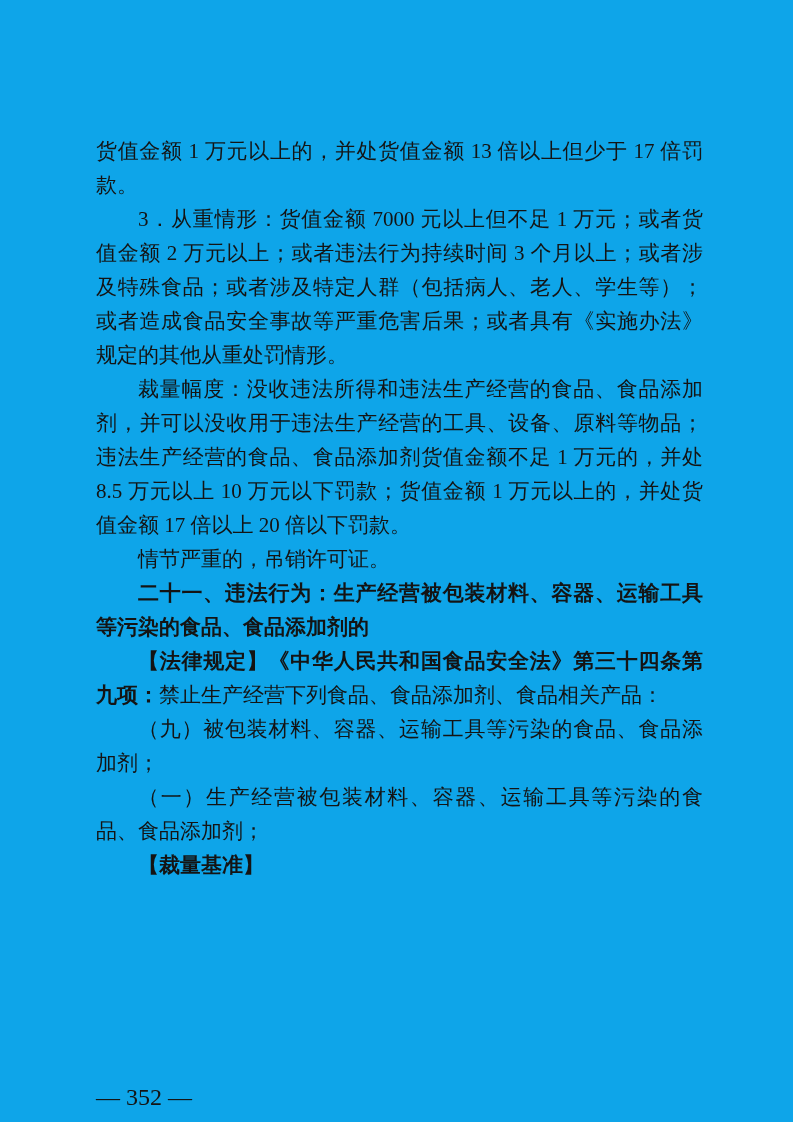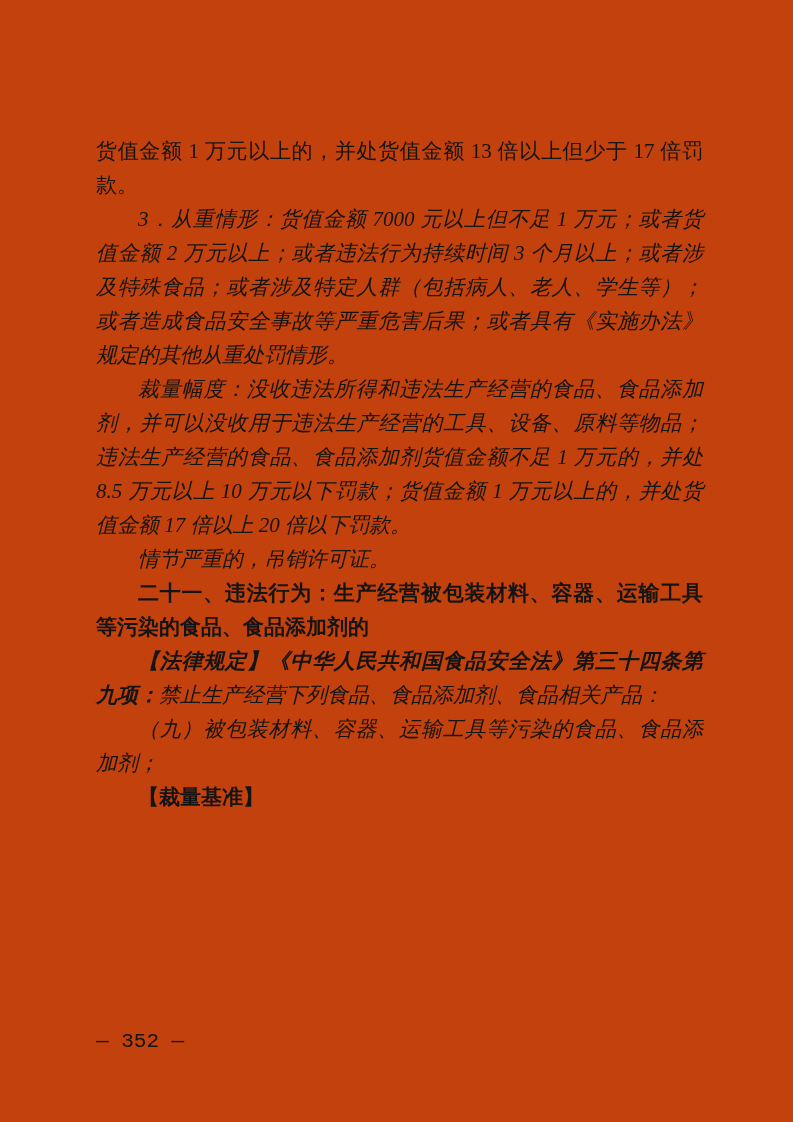--- a/index.html
+++ b/index.html
@@ -1,63 +1,63 @@
 <!DOCTYPE html>
 <html><head>
 <meta charset="utf-8">
 <style>
   * { margin: 0; padding: 0; box-sizing: border-box; }
   html, body { background: #ffffff; }
   .page {
     position: relative;
     width: 793px;
     height: 1122px;
-    background: #c2410c;
+    background: #0ea5e9;
     overflow: hidden;
     font-family: "Liberation Serif", "DejaVu Serif", serif;
     color: #141414;
   }
   .content {
     position: absolute;
     left: 96px;
     top: 134px;
     width: 607px;
   }
   .para {
     font-size: 21px;
     line-height: 34px;
     text-align: justify;
     text-justify: inter-character;
     word-break: break-all;
     color: #141414;
   }
-  .para.indent { text-indent: 2em; font-style: italic; }
+  .para.indent { text-indent: 2em; }
   .para.noindent { text-indent: 0; }
   .hei {
     font-family: "Liberation Sans", "DejaVu Sans", sans-serif;
     font-weight: bold;
   }
   .heading-para {
     font-size: 21px;
     line-height: 34px;
     text-align: justify;
     text-justify: inter-character;
     word-break: break-all;
     text-indent: 2em;
     font-family: Liberation Sans, sans-serif;
     font-weight: bold;
     color: #141414;
   }
   .footer {
     position: absolute;
     left: 96px;
-    top: 1027px;
-    font-size: 21px;
+    top: 1082px;
+    font-size: 24px;
     line-height: 30px;
-    font-family: Liberation Mono, monospace;
+    font-family: Liberation Serif, serif;
     color: #141414;
   }
 </style>
 </head>
 <body>
 
 <div class="page">
   <div class="content">
 
     <p class="para noindent">货值金额 1 万元以上的，并处货值金额 13 倍以上但少于 17 倍罚款。</p>
@@ -68,19 +68,20 @@
 
     <p class="para indent">情节严重的，吊销许可证。</p>
 
     <p class="heading-para">二十一、违法行为：生产经营被包装材料、容器、运输工具等污染的食品、食品添加剂的</p>
 
     <p class="para indent"><b class="hei">【法律规定】《中华人民共和国食品安全法》第三十四条第九项：</b><span>禁止生产经营下列食品、食品添加剂、食品相关产品：</span></p>
 
     <p class="para indent">（九）被包装材料、容器、运输工具等污染的食品、食品添加剂；</p>
 
 
+    <p class="para indent">（一）生产经营被包装材料、容器、运输工具等污染的食品、食品添加剂；</p>
 
     <p class="heading-para">【裁量基准】</p>
 
   </div>
 
   <div class="footer">— 352 —</div>
 </div>
 
 </body></html>

